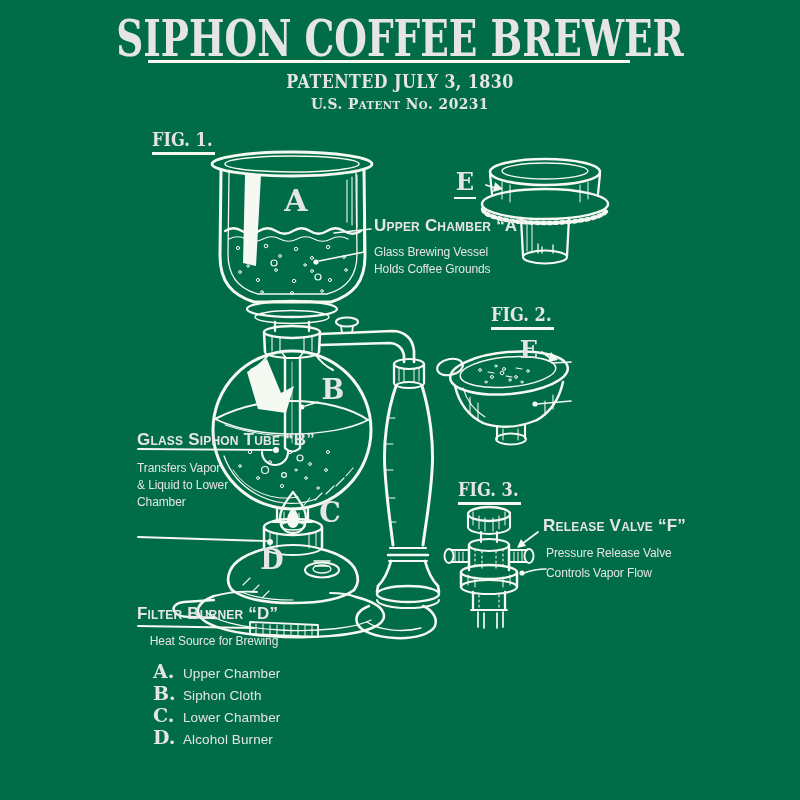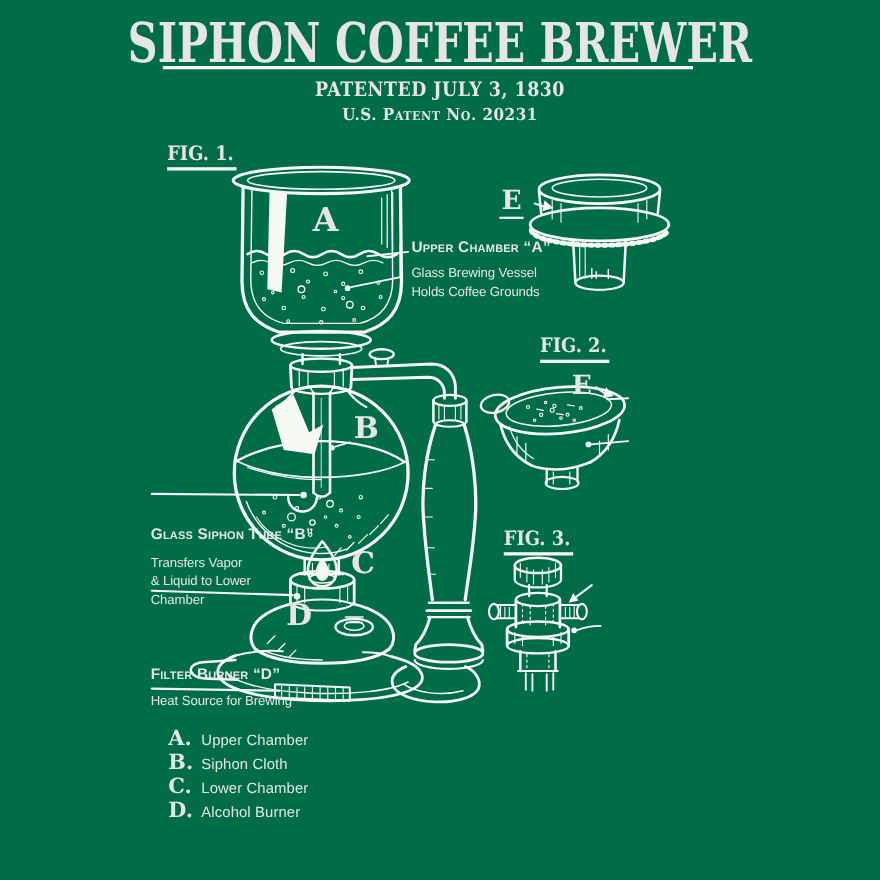--- a/index.html
+++ b/index.html
@@ -19,21 +19,21 @@
          transform:scaleX(.88);transform-origin:400px 50%;letter-spacing:.5px;}
   .patent-no{left:0;top:95px;width:800px;text-align:center;
          font-family:"DejaVu Serif",serif;font-weight:bold;font-size:15px;
          font-variant:small-caps;transform:scaleX(.92);transform-origin:400px 50%;letter-spacing:.5px;}
 
   .fig-label{font-family:"DejaVu Serif",serif;font-weight:bold;font-size:18px;
          border-bottom:3px solid #F5F9F2;padding:0 3px 2px 0;transform:scaleX(.9);transform-origin:0 50%;}
   .part-letter{font-family:"DejaVu Serif",serif;font-weight:bold;text-align:center;}
   .underlined{border-bottom:2.5px solid #F5F9F2;padding-bottom:1px;}
 
-  .callout .co-title{font-weight:bold;font-size:14px;font-variant:small-caps;
+  .callout .co-title{font-weight:bold;font-size:17px;font-variant:small-caps;
          letter-spacing:.2px;white-space:nowrap;}
   .callout .co-line{font-size:12px;line-height:17px;letter-spacing:-.1px;white-space:nowrap;}
 
   .legend{left:153px;top:660px;display:flex;flex-direction:column;gap:5px;}
   .legend-row{display:flex;align-items:baseline;height:17px;}
   .legend-letter{font-family:"DejaVu Serif",serif;font-weight:bold;font-size:19px;width:30px;}
   .legend-label{font-size:13.5px;letter-spacing:.1px;text-align:center;}
 </style>
 </head>
 <body>
@@ -275,34 +275,39 @@
   <div class="abs part-letter" style="left:259px;top:544px;width:26px;font-size:27px;">D</div>
   <div class="abs part-letter underlined" style="left:454px;top:167px;width:22px;font-size:24px;">E</div>
   <div class="abs part-letter" style="left:518px;top:335px;width:22px;font-size:24px;">E</div>
 
   <div class="abs callout" style="left:374px;top:216px;">
     <div class="co-title">Upper Chamber “A”</div>
     <div class="co-line" style="margin-top:8px;">Glass Brewing Vessel</div>
     <div class="co-line">Holds Coffee Grounds</div>
   </div>
 
-  <div class="abs callout" style="left:137px;top:430px;margin-top:47px;">
+  <div class="abs callout" style="left:137px;top:430px;">
     <div class="co-title">Glass Siphon Tube “B”</div>
     <div class="co-line" style="margin-top:10px;">Transfers Vapor</div>
     <div class="co-line">&amp; Liquid to Lower</div>
     <div class="co-line">Chamber</div>
   </div>
 
 
   <div class="abs callout" style="left:137px;top:604px;">
     <div class="co-title">Filter Burner “D”</div>
     <div class="co-line" style="margin-top:9px;text-align:right;">Heat Source for Brewing</div>
   </div>
 
 
+  <div class="abs callout" style="left:543px;top:516px;">
+    <div class="co-title">Release Valve “F”</div>
+    <div class="co-line" style="margin-top:7px;margin-left:3px;line-height:20px;">Pressure Release Valve</div>
+    <div class="co-line" style="margin-left:3px;line-height:20px;">Controls Vapor Flow</div>
+  </div>
 
   <div class="abs legend">
     <div class="legend-row">
       <span class="legend-letter">A.</span>
       <span class="legend-label">Upper Chamber</span>
     </div>
     <div class="legend-row">
       <span class="legend-letter">B.</span>
       <span class="legend-label">Siphon Cloth</span>
     </div>

